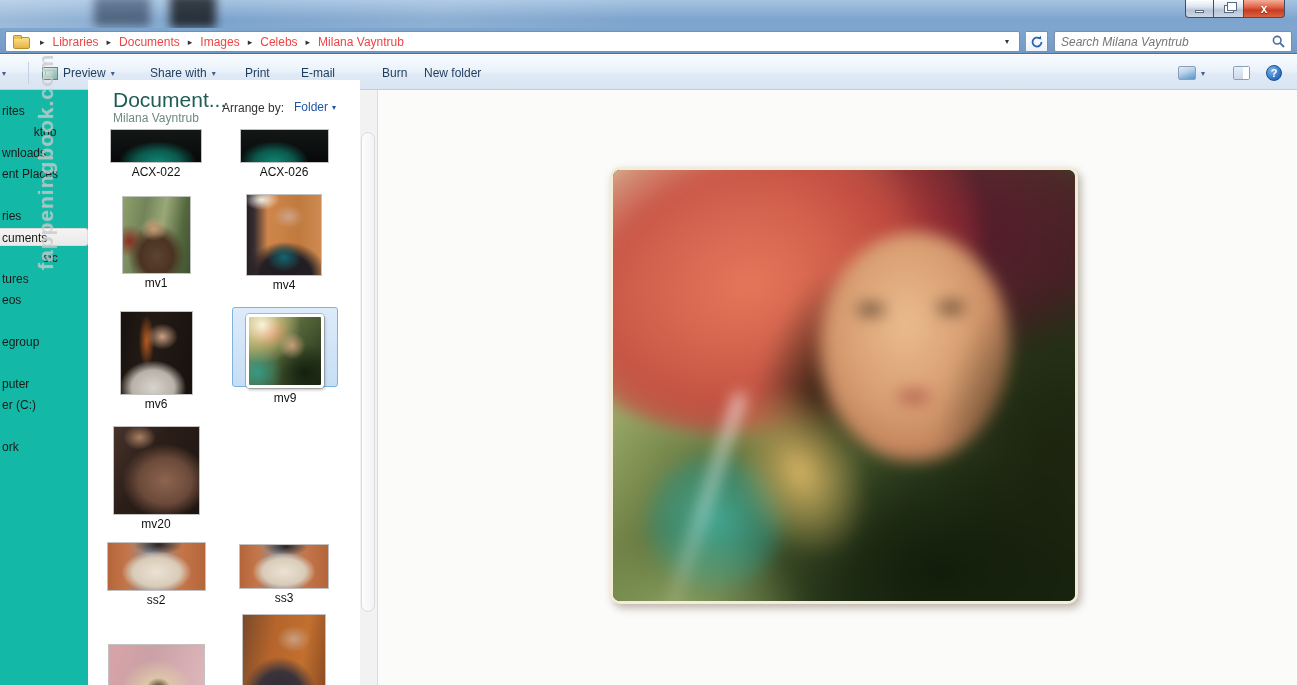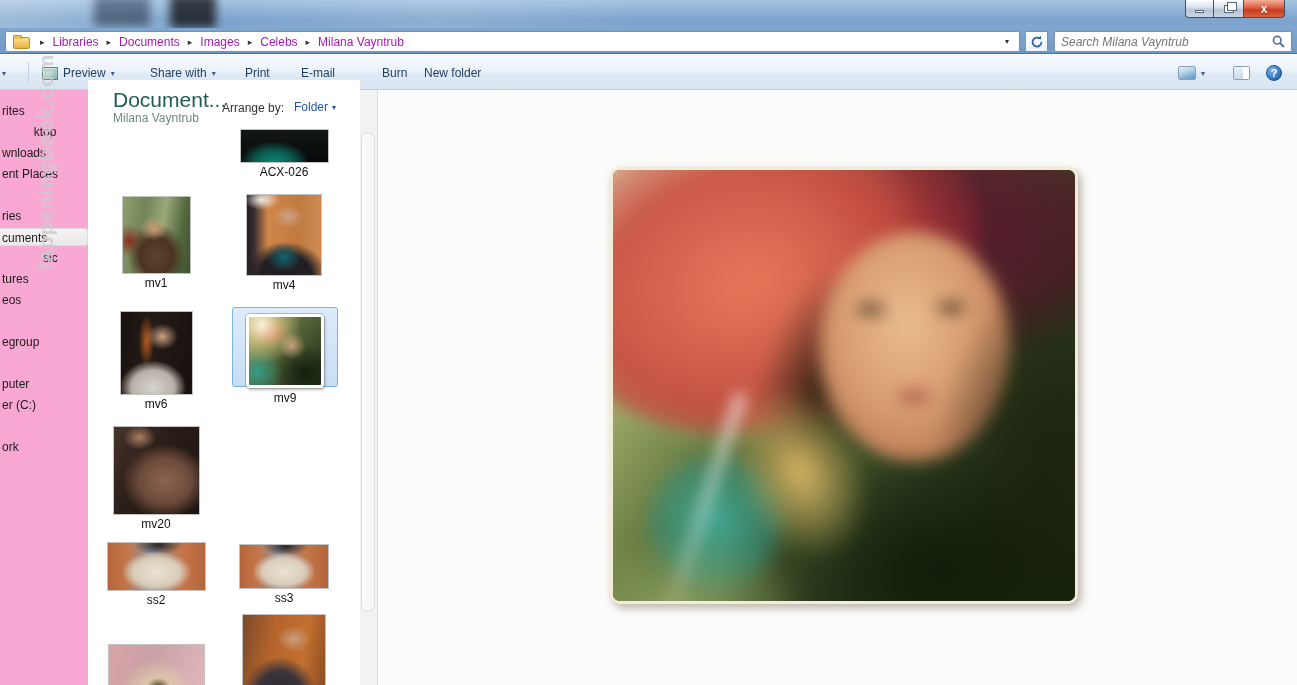--- a/index.html
+++ b/index.html
@@ -31,21 +31,21 @@
   
   .addressrow { position:absolute; left:0; top:28px; width:100%; height:26px;
     background:linear-gradient(180deg,#7fa6ce 0%,#789fc9 60%,#7099c4 100%); border-bottom:1px solid #4e6f97; }
   .crumb-bar { position:absolute; left:5px; top:3px; width:1015px; height:21px; background:#fff;
     border:1px solid #7c8fa5; border-radius:2px; display:flex; align-items:center; padding:0 4px; }
   .folder-icon { position:relative; width:17px; height:12px; margin:2px 4px 0 3px;
     background:linear-gradient(180deg,#fbe088,#e8b345); border:1px solid #b9902f; border-radius:1px 2px 2px 2px; flex:none; }
   .folder-icon::before { content:""; position:absolute; left:-1px; top:-3px; width:7px; height:3px;
     background:#edc254; border:1px solid #b9902f; border-bottom:none; border-radius:2px 2px 0 0; }
   .bc-sep { color:#333; font-size:9px; padding:0 6px; }
-  .crumb { font-size:12px; color:#a21caf; padding:2px 2px; cursor:default; white-space:nowrap; }
+  .crumb { font-size:12px; color:#ef4444; padding:2px 2px; cursor:default; white-space:nowrap; }
   .addr-caret { margin-left:auto; font-size:8px; color:#333; padding:0 6px; }
   .refresh-btn { position:absolute; left:1026px; top:3px; width:22px; height:21px; background:linear-gradient(#fff,#eef3f9);
     border:1px solid #7c8fa5; border-left:none; border-radius:0 2px 2px 0; display:flex; align-items:center; justify-content:center; }
   .search-box { position:absolute; left:1054px; top:3px; width:238px; height:21px; background:#fff;
     border:1px solid #7c8fa5; border-radius:2px; display:flex; align-items:center; }
   .search-box input { flex:1; border:none; outline:none; font-family:"Liberation Sans",sans-serif;
     font-size:12px; font-style:italic; color:#8a8a8a; padding:0 6px; background:transparent; }
   .search-box svg { flex:none; margin-right:6px; }
 
   
@@ -62,21 +62,21 @@
   .preview-ic::before { content:""; position:absolute; inset:2px; border:1px solid #9dbfba; }
   .views-ic { width:18px; height:14px; border:1px solid #8aa0b8; border-radius:2px;
     background:linear-gradient(160deg,#dfeafa 0%,#bcd2ea 40%,#86b2d8 70%,#5f94c4 100%); }
   .pane-ic { position:relative; width:17px; height:14px; border:1px solid #8aa0b8; background:#fff; border-radius:2px; }
   .pane-ic::before { content:""; position:absolute; right:0; top:0; width:7px; height:100%; background:#fff; border-left:1px solid #8aa0b8; }
   .pane-ic::after { content:""; position:absolute; left:0; top:0; width:9px; height:100%; background:linear-gradient(#e7eef8,#cdd9ea); }
   .help-ic { width:16px; height:16px; border-radius:50%; background:radial-gradient(circle at 35% 30%,#7fb4e8,#2a6fc0 70%,#1e55a0);
     color:#fff; font-size:11px; font-weight:bold; display:flex; align-items:center; justify-content:center; border:1px solid #1d4f92; }
 
   
-  .sidebar { position:absolute; left:0; top:90px; width:88px; bottom:0; background:#f9a8d4; font-size:12px; color:#1a1a1a; }
+  .sidebar { position:absolute; left:0; top:90px; width:88px; bottom:0; background:#14b8a6; font-size:12px; color:#1a1a1a; }
   .side-item { position:absolute; left:0; width:100%; height:18px; line-height:18px; padding-left:2px; cursor:default; white-space:nowrap; }
   .side-item.selected { background:linear-gradient(#f4f4f4,#e9e9e9); border:1px solid #dcdcdc; border-left:none; border-radius:0 3px 3px 0; }
 
   .filepane { position:absolute; left:88px; top:80px; width:272px; bottom:0; background:#fff; overflow:hidden; }
   .fp-title { position:absolute; left:25px; top:8px; font-size:21px; color:#1e5c54; }
   .fp-sub { position:absolute; left:25px; top:31px; font-size:12px; color:#6e8a84; }
   .fp-arrange { position:absolute; left:134px; top:21px; font-size:12px; color:#333; }
   .fp-folder { position:absolute; left:206px; top:20px; font-size:12px; color:#1f55a8; display:flex; align-items:center; gap:4px; cursor:default; }
   .fp-folder .tb-caret { color:#1f55a8; }
 
@@ -281,20 +281,24 @@
 
   <div class="filepane">
     <div class="fp-title">Document...</div>
     <div class="fp-sub">Milana Vayntrub</div>
     <div class="fp-arrange">Arrange by:</div>
     <div class="fp-folder">
       <span>Folder</span>
       <span class="tb-caret">▾</span>
     </div>
 
+    <div class="file-item" style="left:4px; top:50px; width:128px;">
+      <span class="thumb t-acx1" style="width:90px;height:32px;"></span>
+      <div class="flabel">ACX-022</div>
+    </div>
     <div class="file-item" style="left:132px; top:50px; width:128px;">
       <span class="thumb t-acx2" style="width:87px;height:32px;"></span>
       <div class="flabel">ACX-026</div>
     </div>
     <div class="file-item" style="left:4px; top:117px; width:128px;">
       <span class="thumb t-mv1" style="width:67px;height:76px;"></span>
       <div class="flabel">mv1</div>
     </div>
     <div class="file-item" style="left:132px; top:115px; width:128px;">
       <span class="thumb t-mv4" style="width:74px;height:80px;"></span>

